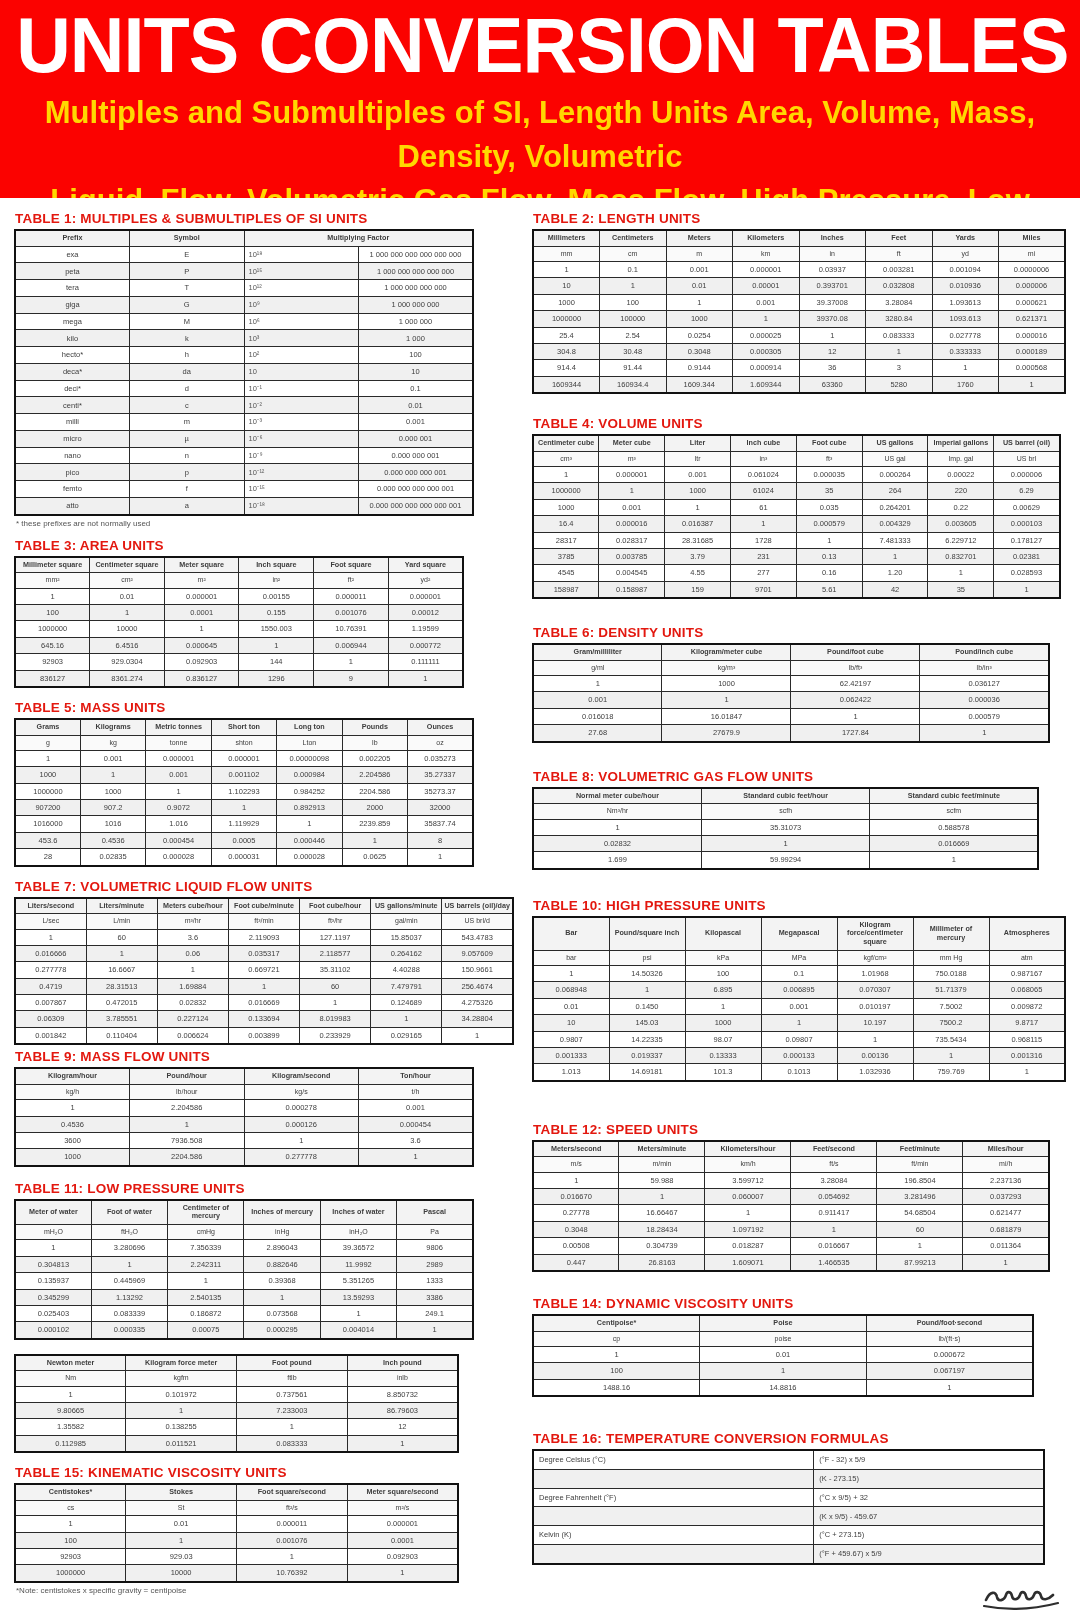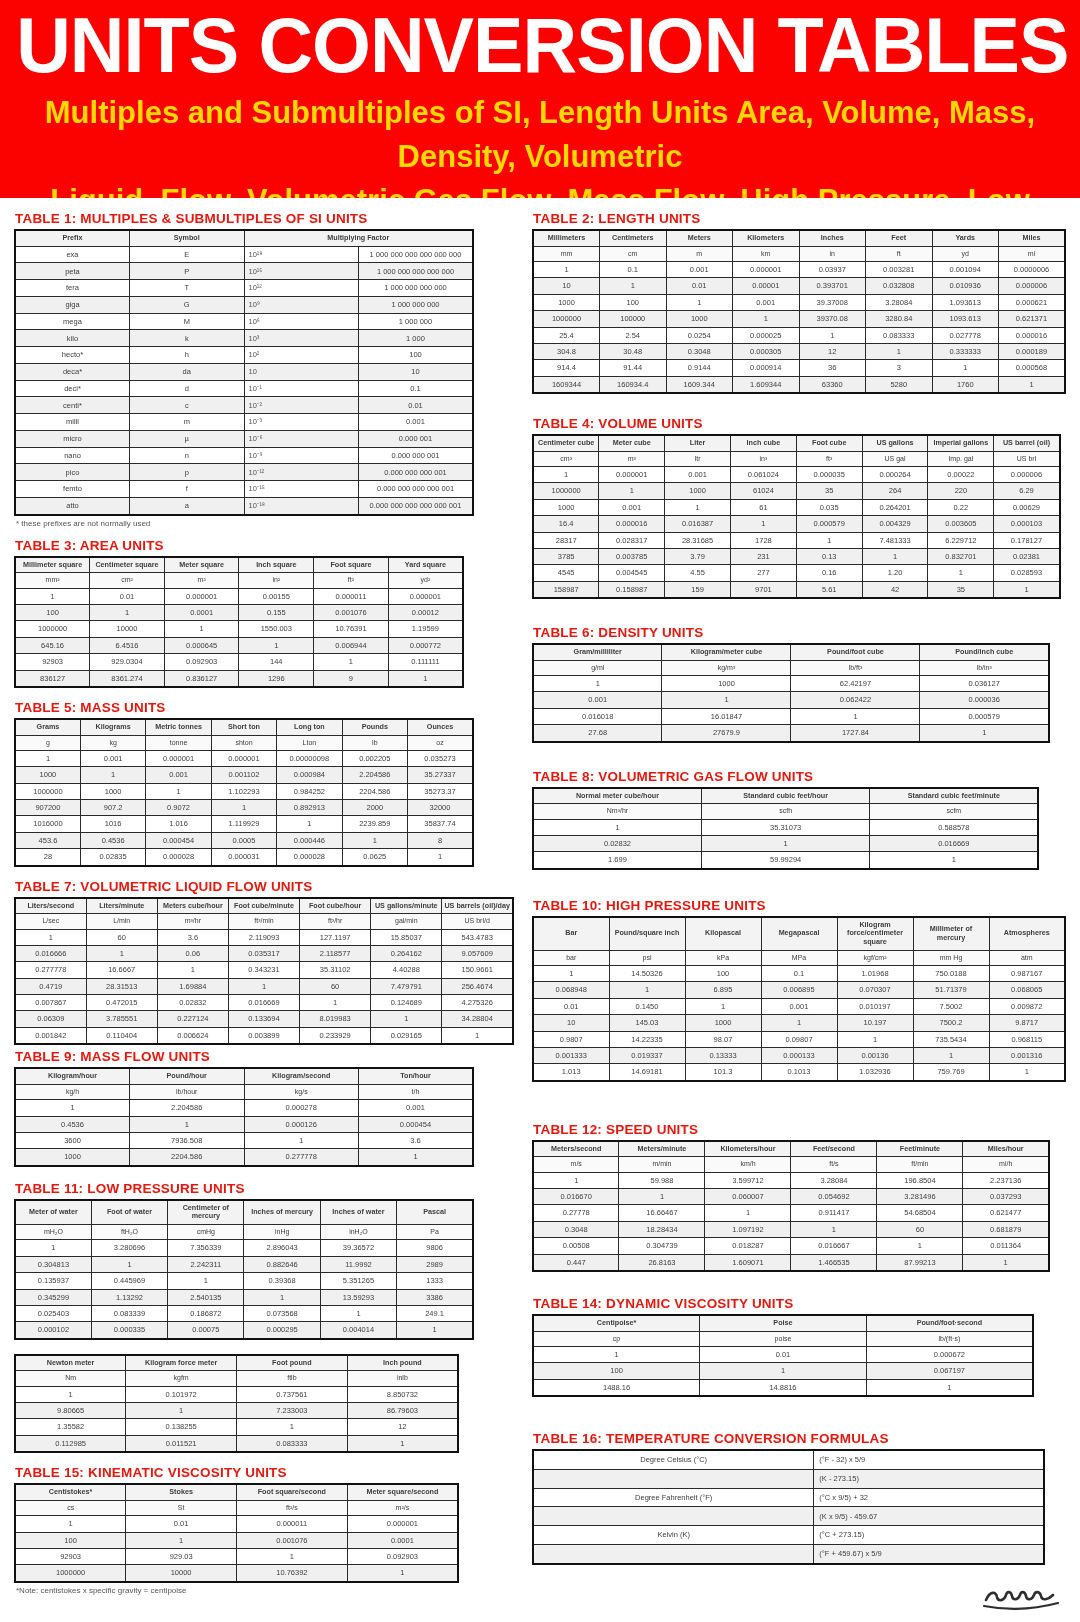--- a/index.html
+++ b/index.html
@@ -25,21 +25,21 @@
                   padding:3px 2px;overflow:hidden;}
   .tbl th{font-size:7.2px;font-weight:bold;background:#f3f3f3;line-height:1.2;}
   .tbl th.sym{font-weight:normal;background:#fafafa;font-size:7px;}
   .tbl td{font-size:7.5px;line-height:1.25;white-space:nowrap;}
   .tbl tbody tr:nth-child(even) td{background:#f0f0f0;}
   .prefix-tbl td:nth-child(3){text-align:left;color:#555;width:44px;}
   .prefix-tbl td:nth-child(1){width:64px;}
   .prefix-tbl td:nth-child(2){width:56px;}
   .prefix-tbl td{padding:3.2px 4px;}
   .t16-tbl td{text-align:left;padding:4.2px 5px;}
-  .t16-tbl td:first-child{width:55%;text-align:center;}
+  .t16-tbl td:first-child{width:55%;}
   .footnote{font-size:8px;color:#555;margin:3px 0 0 2px;}
   .brand{position:absolute;right:18px;bottom:6px;}
 </style>
 </head>
 <body>
 
 <div class="page">
 
   <header class="banner">
     <div class="title">UNITS CONVERSION TABLES</div>
@@ -366,21 +366,21 @@
                 <td>0.06</td>
                 <td>0.035317</td>
                 <td>2.118577</td>
                 <td>0.264162</td>
                 <td>9.057609</td>
               </tr>
               <tr>
                 <td>0.277778</td>
                 <td>16.6667</td>
                 <td>1</td>
-                <td>0.343231</td>
+                <td>0.669721</td>
                 <td>35.31102</td>
                 <td>4.40288</td>
                 <td>150.9661</td>
               </tr>
               <tr>
                 <td>0.4719</td>
                 <td>28.31513</td>
                 <td>1.69884</td>
                 <td>1</td>
                 <td>60</td>

